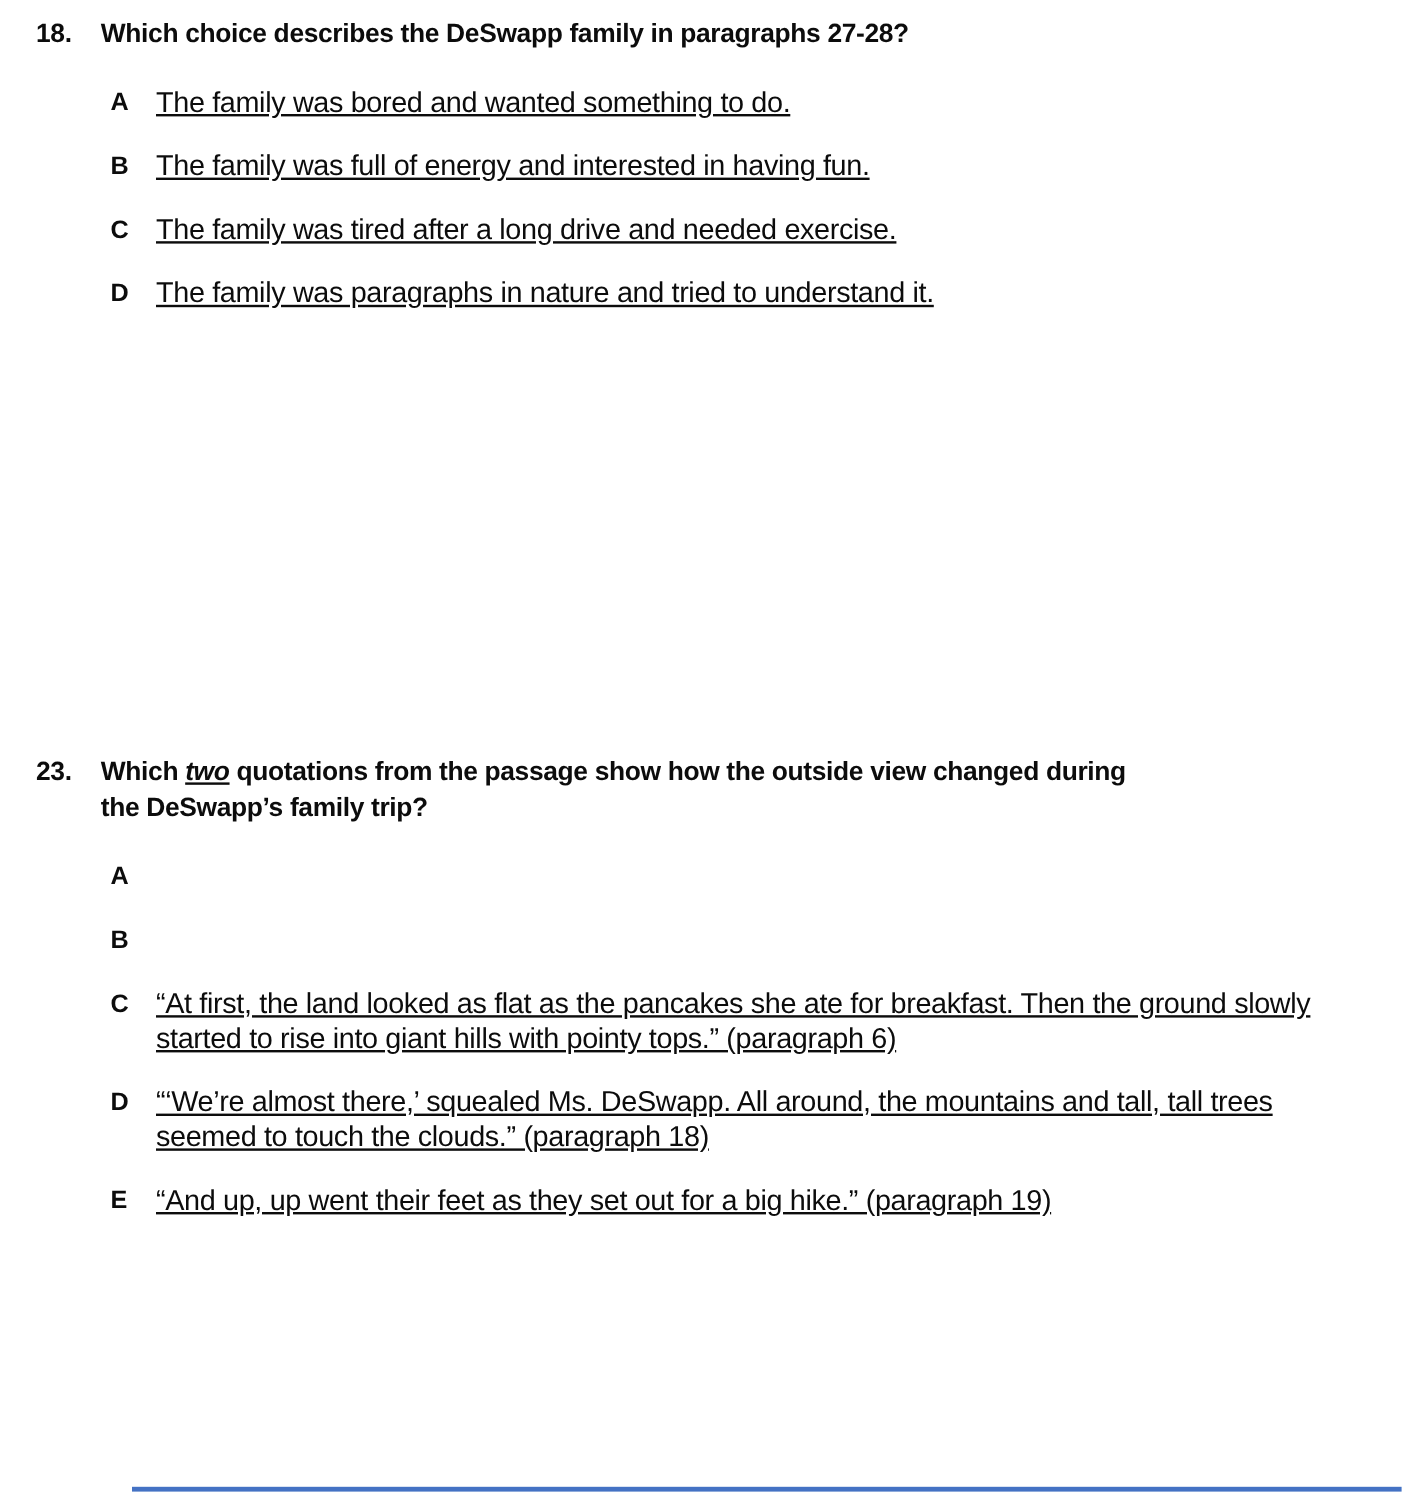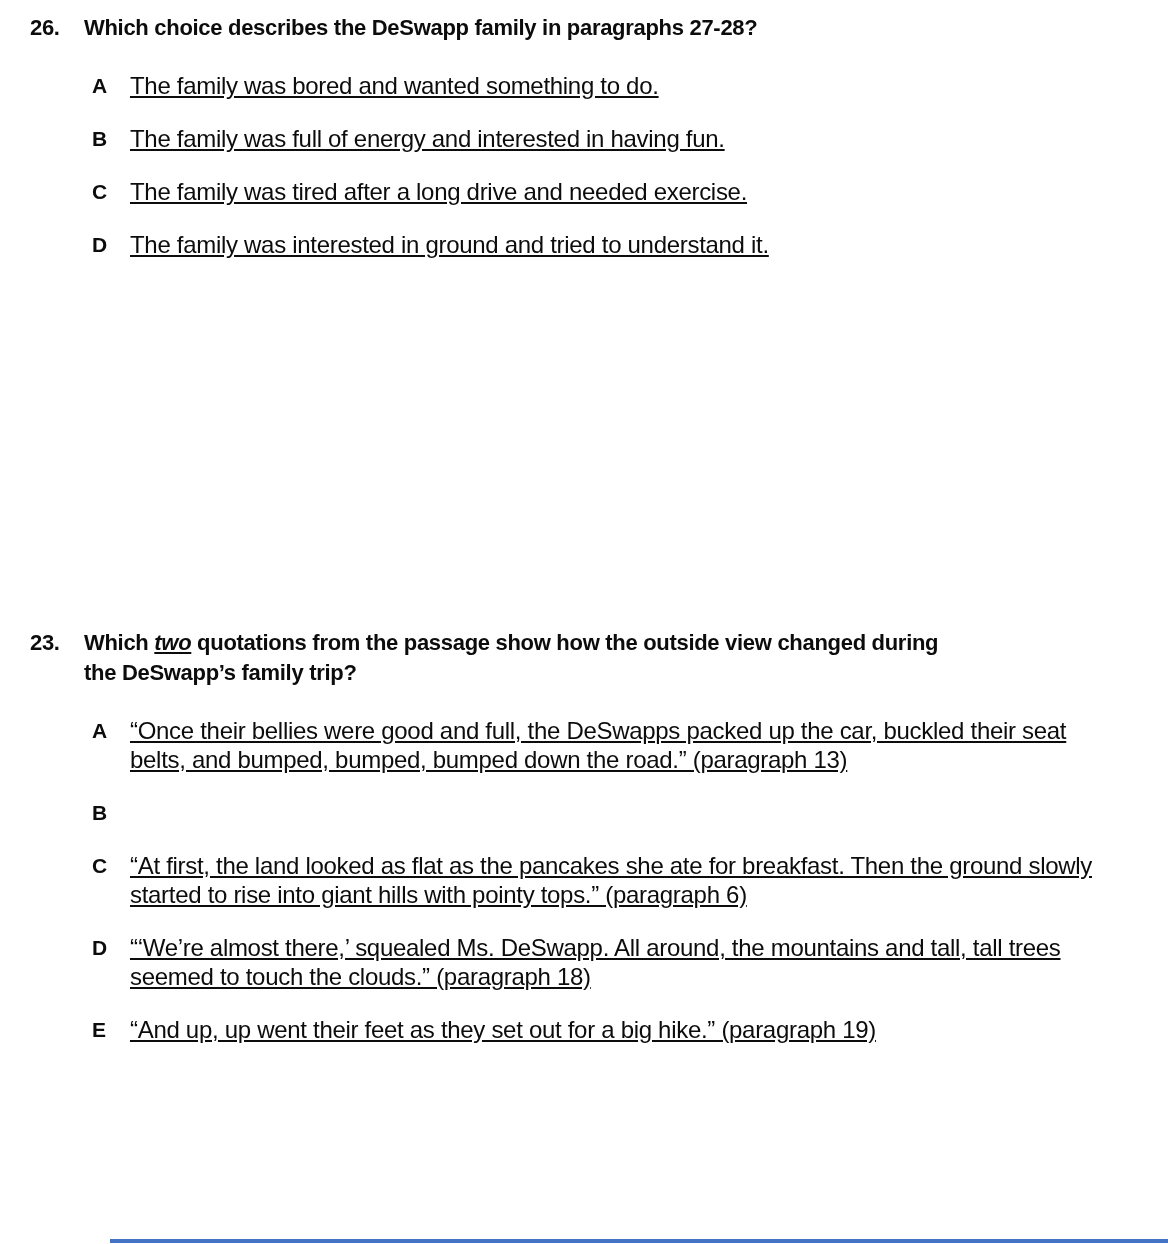--- a/index.html
+++ b/index.html
@@ -75,54 +75,52 @@
     background: #4472c4;
   }
 </style>
 </head>
 <body>
 
 <div>
 
   <section class="question q22">
     <div class="q-head">
-      <span class="q-num">26.</span>
+      <span class="q-num">18.</span>
       <h2 class="q-prompt">Which choice describes the DeSwapp family in paragraphs 27-28?</h2>
     </div>
     <div>
       <div class="option-row">
         <span class="opt-letter">A</span>
         <span class="opt-text">The family was bored and wanted something to do.</span>
       </div>
       <div class="option-row">
         <span class="opt-letter">B</span>
         <span class="opt-text">The family was full of energy and interested in having fun.</span>
       </div>
       <div class="option-row">
         <span class="opt-letter">C</span>
         <span class="opt-text">The family was tired after a long drive and needed exercise.</span>
       </div>
       <div class="option-row">
         <span class="opt-letter">D</span>
-        <span class="opt-text">The family was interested in ground and tried to understand it.</span>
+        <span class="opt-text">The family was paragraphs in nature and tried to understand it.</span>
       </div>
     </div>
   </section>
 
   <section class="question q23">
     <div class="q-head">
       <span class="q-num">23.</span>
       <h2 class="q-prompt"><span>Which </span><span class="em-word">two</span><span> quotations from the passage show how the outside view changed during
 the DeSwapp’s family trip?</span></h2>
     </div>
     <div>
       <div class="option-row">
         <span class="opt-letter">A</span>
-        <span class="opt-text">“Once their bellies were good and full, the DeSwapps packed up the car, buckled their seat
-belts, and bumped, bumped, bumped down the road.” (paragraph 13)</span>
       </div>
       <div class="option-row">
         <span class="opt-letter">B</span>
       </div>
       <div class="option-row">
         <span class="opt-letter">C</span>
         <span class="opt-text">“At first, the land looked as flat as the pancakes she ate for breakfast. Then the ground slowly
 started to rise into giant hills with pointy tops.” (paragraph 6)</span>
       </div>
       <div class="option-row">

